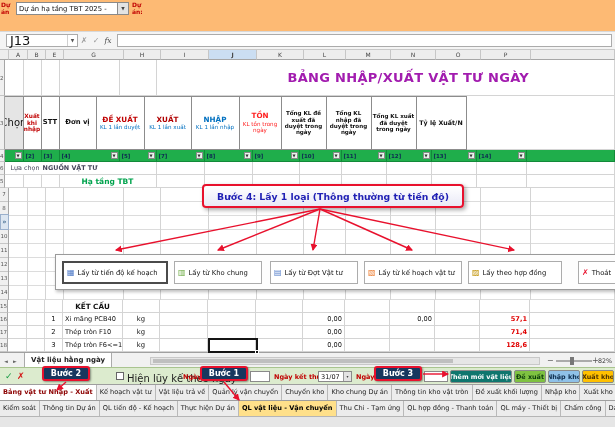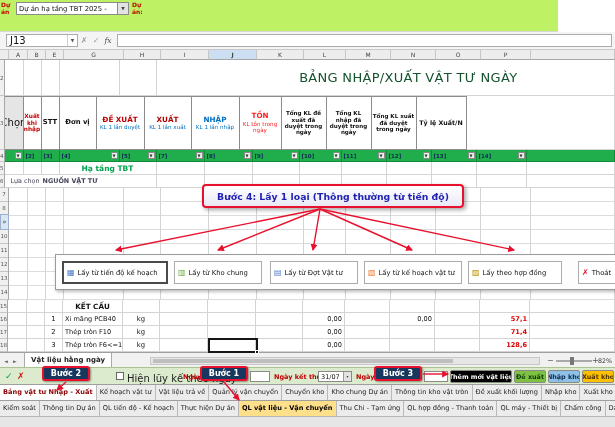--- a/index.html
+++ b/index.html
@@ -2,30 +2,30 @@
 <html><head>
 <meta charset="utf-8">
 <style>
 *{margin:0;padding:0;box-sizing:border-box}
 html,body{width:615px;height:427px}
 body{font-family:"DejaVu Sans","Liberation Sans",sans-serif;background:#fff}
 #app{position:relative;width:615px;height:427px;overflow:hidden;background:#fff;font-size:8px;color:#111}
 .abs{position:absolute}
 
 
-#topbar{top:0;left:0;width:558px;height:32px;background:#bef264;border-bottom:1px solid #D8D8D8}
+#topbar{top:0;left:0;width:615px;height:32px;background:#fdba74;border-bottom:1px solid #D8D8D8}
 .mini-label{position:absolute;font-size:6px;line-height:6.5px;color:#C00000;font-weight:bold;width:15px}
 #project-combo{position:absolute;left:16px;top:2px;width:113px;height:13px;background:#fff;border:1px solid #8A8A8A;display:flex;align-items:center}
 #project-combo .txt{flex:1;font-size:6.8px;padding-left:2px;white-space:nowrap;overflow:hidden}
 #project-combo .arrow{width:11px;height:100%;background:#E3E3E3;border-left:1px solid #8A8A8A;font-size:4.5px;display:flex;align-items:center;justify-content:center;color:#444}
 
 
 #formulabar{top:32px;left:0;width:615px;height:18px;background:#F4F4F4;border-bottom:1px solid #C9C9C9;display:flex;align-items:center}
 #namebox{margin-left:6px;width:72px;height:13px;background:#fff;border:1px solid #ABABAB;display:flex;align-items:center}
-#namebox .nb{flex:1;font-size:10px;padding-left:3px}
+#namebox .nb{flex:1;font-size:13px;padding-left:3px}
 #namebox .arrow{width:10px;height:100%;border-left:1px solid #D0D0D0;font-size:4.5px;display:flex;align-items:center;justify-content:center;color:#555}
 .fbtn{width:12px;text-align:center;color:#9A9A9A;font-size:8px}
 #fx{font-style:italic;color:#4A4A4A;font-family:"DejaVu Serif",serif;font-size:7.5px}
 #formulafield{flex:1;height:13px;background:#fff;border:1px solid #ABABAB;margin:0 3px}
 
 
 #colletters{top:50px;left:0;width:615px;height:10px;display:flex}
 .colcell{background:#EDEDED;border-right:1px solid #C6C6C6;border-bottom:1px solid #A6A6A6;font-size:6px;color:#444;display:flex;align-items:center;justify-content:center}
 .colcell.sel{background:#CBDEF2;font-weight:bold}
 
@@ -33,21 +33,21 @@
 .w-gut{width:9px}.wA{width:19px}.wB{width:18px}.wE{width:18px}.wG{width:60px}.wH{width:37px}
 .wI{width:48px}.wJ{width:48px}.wK{width:47px}.wL{width:42px}.wM{width:45px}.wN{width:45px}
 .wO{width:45px}.wP{width:50px}.wQ{flex:1}.wGH{width:97px}.wAH{width:152px}
 
 
 #grid{top:60px;left:0;width:615px}
 .grow{display:flex;width:615px}
 .cell{border-right:1px solid #D4D4D4;border-bottom:1px solid #D4D4D4;overflow:hidden;display:flex;align-items:center;justify-content:center;background:#fff}
 .gut{background:#F0F0F0;border-right:1px solid #A6A6A6;border-bottom:1px solid #C6C6C6;font-size:5.5px;color:#555;justify-content:center}
 .title-row{height:36px}
-#sheet-title{font-size:13px;font-weight:normal;color:#14532d;letter-spacing:.3px;white-space:nowrap}
+#sheet-title{font-size:13px;font-weight:bold;color:#a21caf;letter-spacing:.3px;white-space:nowrap}
 .title-merged{justify-content:center;padding-left:46px}
 .header-row{height:54px}
 .hc{border-right:1px solid #8C8C8C;border-bottom:1px solid #8C8C8C;border-top:1px solid #8C8C8C;flex-direction:column;justify-content:center;text-align:center;line-height:1.15;padding:1px}
 .chon{background:#e5e5e5;font-weight:normal;font-size:10px}
 .xkn{color:#C00000;font-weight:bold;font-size:5.8px}
 .b7{font-weight:bold;font-size:6.8px}
 .ht{font-weight:bold;font-size:7.2px;display:block}
 .hs{font-size:5.6px;display:block}
 .red1{color:#C00000}.blue1{color:#0070C0}.red2{color:#B00000}.red3{color:#FF2020}
 .tong{font-weight:bold;font-size:5.6px}
@@ -105,21 +105,21 @@
 
 #controls{top:367px;left:0;width:615px;height:17px;background:#DCEBCE;border-top:1px solid #A9C48F;z-index:30}
 #greencheck{position:absolute;left:5px;top:3px;color:#159A43;font-weight:bold;font-size:9px}
 #redx{position:absolute;left:17px;top:3px;color:#D31515;font-weight:bold;font-size:9px}
 #chk{position:absolute;left:116px;top:4px;width:8px;height:8px;background:#FFF;border:1px solid #666}
 #chklabel{position:absolute;left:127px;top:5px;font-size:10px;color:#222}
 .rlabel{position:absolute;top:5px;font-size:6.5px;color:#C00000;font-weight:bold;white-space:nowrap}
 .dbox{position:absolute;top:3px;height:11px;background:#FFF;border:1px solid #8A8A8A;font-size:6.5px;display:flex;align-items:center;padding-left:2px}
 .spin{margin-left:auto;width:8px;height:100%;background:#E3E3E3;border-left:1px solid #9A9A9A;font-size:4px;display:flex;align-items:center;justify-content:center;color:#444}
 .cbtn{position:absolute;top:2px;height:13px;display:flex;align-items:center;justify-content:center;font-size:6.4px;border:1px solid #8A8A8A;border-radius:2px;font-weight:bold;white-space:nowrap;overflow:hidden}
-#btn-themmoi{left:450px;width:62px;background:#000000;color:#FFF}
+#btn-themmoi{left:450px;width:62px;background:#0f766e;color:#FFF}
 #btn-dexuat{left:514px;width:32px;background:#7FC241;color:#0B3B0B}
 #btn-nhapkho{left:548px;width:32px;background:#8FC1E8;color:#0B2B4B}
 #btn-xuatkho{left:582px;width:32px;background:#FFC000;color:#4B3200}
 
 
 .badge{position:absolute;top:366px;width:48px;height:15px;background:#17375E;border:2px solid #E8112D;border-radius:3px;color:#FFF;font-weight:bold;font-size:8px;display:flex;align-items:center;justify-content:center;z-index:55;box-shadow:1px 1px 2px rgba(0,0,0,.4)}
 #badge2{left:42px}#badge1{left:200px}#badge3{left:374px}
 
 
 .tabsrow{left:0;width:615px;height:16px;background:#ECECEC;border-top:1px solid #9E9E9E;display:flex;white-space:nowrap;overflow:hidden;z-index:5}
@@ -265,45 +265,45 @@
           <span class="fl">[13]</span>
           <span class="farr">▼</span>
         </div>
       <div class="cell fc wP">
           <span class="fl">[14]</span>
           <span class="farr">▼</span>
         </div>
       <div class="cell fc wQ"></div>
     </div>
 
-    <div class="grow group-row">
-      <div class="cell gut">5</div>
-      <div class="cell wA"></div>
-      <div class="cell wB"></div>
-      <div class="cell wE"></div>
-      <div class="cell wGH">
-          <span class="grp">Hạ tầng TBT</span>
-        </div>
+    <div class="grow source-row">
+      <div class="cell gut">6</div>
+      <div class="cell wAH srcl">
+        <span class="sl1">Lựa chọn</span>
+        <span class="sl2">NGUỒN VẬT TƯ</span>
+      </div>
       <div class="cell wI"></div>
       <div class="cell wJ"></div>
       <div class="cell wK"></div>
       <div class="cell wL"></div>
       <div class="cell wM"></div>
       <div class="cell wN"></div>
       <div class="cell wO"></div>
       <div class="cell wP"></div>
       <div class="cell wQ"></div>
     </div>
 
-    <div class="grow source-row">
-      <div class="cell gut">6</div>
-      <div class="cell wAH srcl">
-        <span class="sl1">Lựa chọn</span>
-        <span class="sl2">NGUỒN VẬT TƯ</span>
-      </div>
+    <div class="grow group-row">
+      <div class="cell gut">5</div>
+      <div class="cell wA"></div>
+      <div class="cell wB"></div>
+      <div class="cell wE"></div>
+      <div class="cell wGH">
+          <span class="grp">Hạ tầng TBT</span>
+        </div>
       <div class="cell wI"></div>
       <div class="cell wJ"></div>
       <div class="cell wK"></div>
       <div class="cell wL"></div>
       <div class="cell wM"></div>
       <div class="cell wN"></div>
       <div class="cell wO"></div>
       <div class="cell wP"></div>
       <div class="cell wQ"></div>
     </div>

